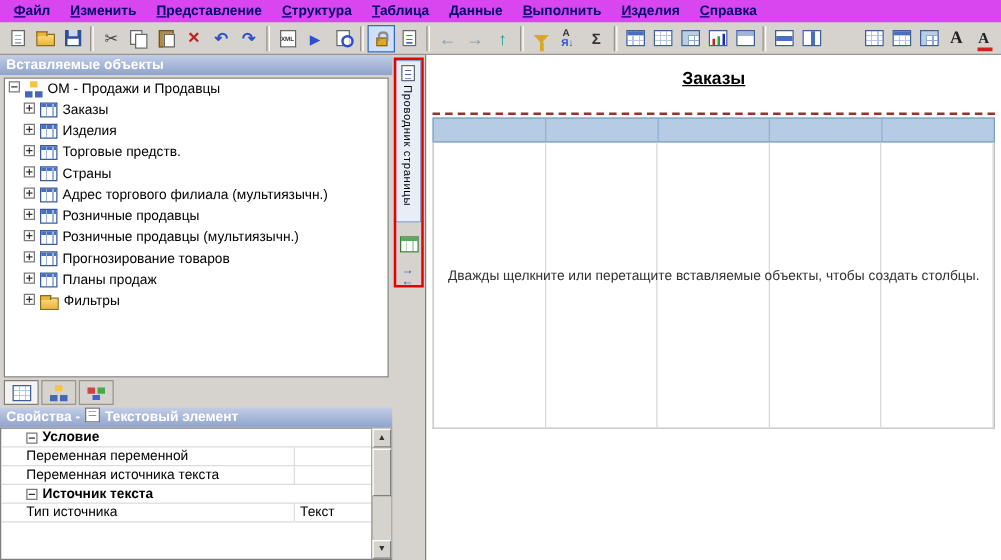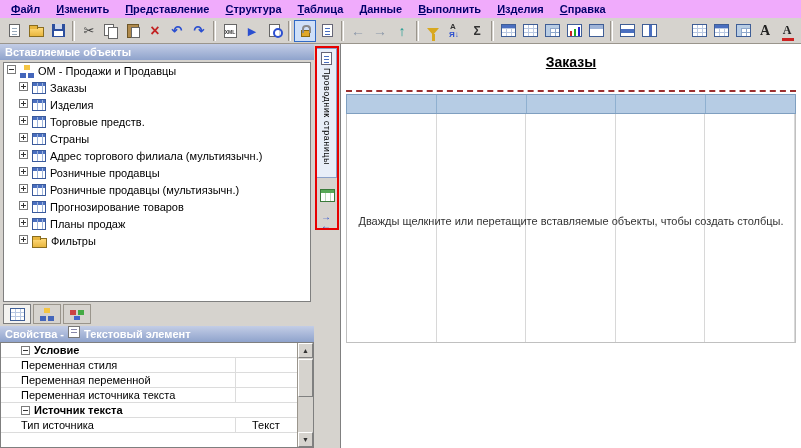--- a/index.html
+++ b/index.html
@@ -6,21 +6,21 @@
   html,body { width:801px; height:448px; }
   body {
     position:relative; overflow:hidden;
     font-family:"Liberation Sans", sans-serif;
     background:#d6d3ce; font-size:11px; color:#000;
   }
 
   
   .menubar {
     position:absolute; top:0; left:0; right:0; height:18px;
-    background:#f0abfc; display:flex; align-items:center; padding-left:3px;
+    background:#d946ef; display:flex; align-items:center; padding-left:3px;
   }
   .menu-item {
     display:inline-block; font-size:11px; font-weight:bold; color:#00006a;
     padding:2px 8px 2px 8px; cursor:default;
   }
   .menu-item::first-letter { text-decoration:underline; }
 
   
   .toolbar {
     position:absolute; top:18px; left:0; right:0; height:26px;
@@ -152,21 +152,21 @@
 
   
   #props-header { top:326px; }
   .props-grid {
     position:absolute; top:342px; left:0; width:314px; bottom:0;
     background:#fff; border:1px solid #7f7f7f;
   }
   .prow { display:flex; height:15px; align-items:center; border-bottom:1px solid #dcdcdc; margin-right:16px; }
   .plabel { width:234px; padding-left:20px; display:flex; align-items:center; gap:4px; overflow:hidden; white-space:nowrap; }
   .prow.section .plabel { font-weight:bold; }
-  .pvalue { flex:1; align-self:stretch; border-left:1px solid #dcdcdc; display:flex; align-items:center; padding-left:16px; }
+  .pvalue { flex:1; align-self:stretch; border-left:1px solid #dcdcdc; display:flex; align-items:center; padding-left:4px; }
   .prow.section .pvalue { border-left:none; }
 
   .pg-sb { position:absolute; top:0; right:0; bottom:0; width:16px; background:#d6d3ce; border-left:1px solid #9a958c; }
   .sb-btn { position:absolute; left:0; right:0; height:15px; background:#d6d3ce;
     border:1px solid; border-color:#fff #808080 #808080 #fff;
     display:flex; align-items:center; justify-content:center; font-size:7px; color:#333; }
   .sb-up { top:0; } .sb-down { bottom:0; }
   .sb-up::before { content:"▲"; } .sb-down::before { content:"▼"; }
   .sb-thumb { position:absolute; left:0; right:0; top:16px; height:38px; background:#d6d3ce;
     border:1px solid; border-color:#fff #808080 #808080 #fff; }
@@ -405,26 +405,20 @@
 <div class="props-grid">
   <div class="prow section">
     <span class="plabel">
       <span class="expbox"></span>
       <span>Условие</span>
     </span>
     <span class="pvalue"></span>
   </div>
   <div class="prow">
     <span class="plabel">
-      <span>Переменная стиля</span>
-    </span>
-    <span class="pvalue"></span>
-  </div>
-  <div class="prow">
-    <span class="plabel">
       <span>Переменная переменной</span>
     </span>
     <span class="pvalue"></span>
   </div>
   <div class="prow">
     <span class="plabel">
       <span>Переменная источника текста</span>
     </span>
     <span class="pvalue"></span>
   </div>

